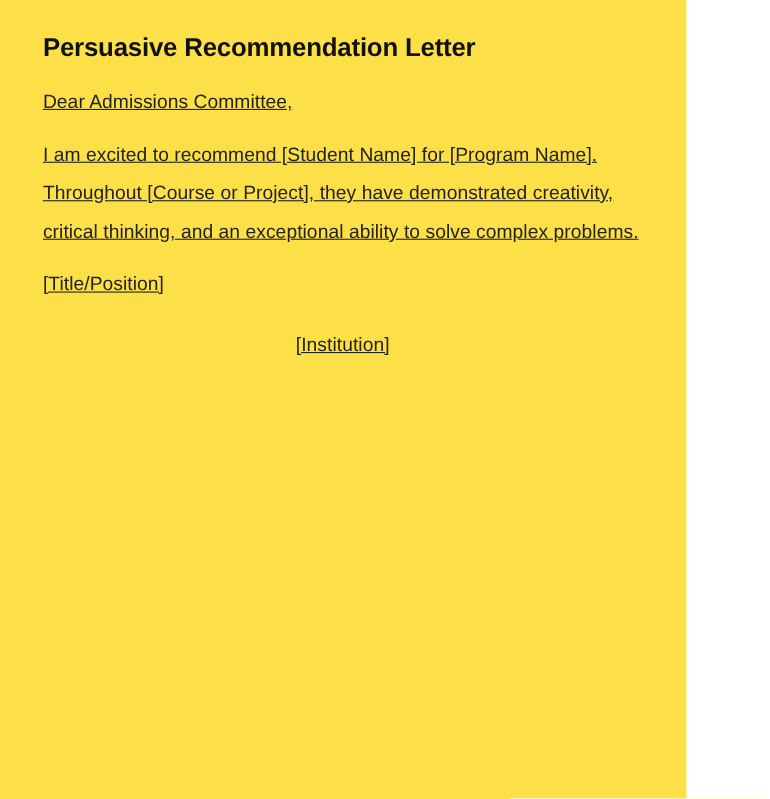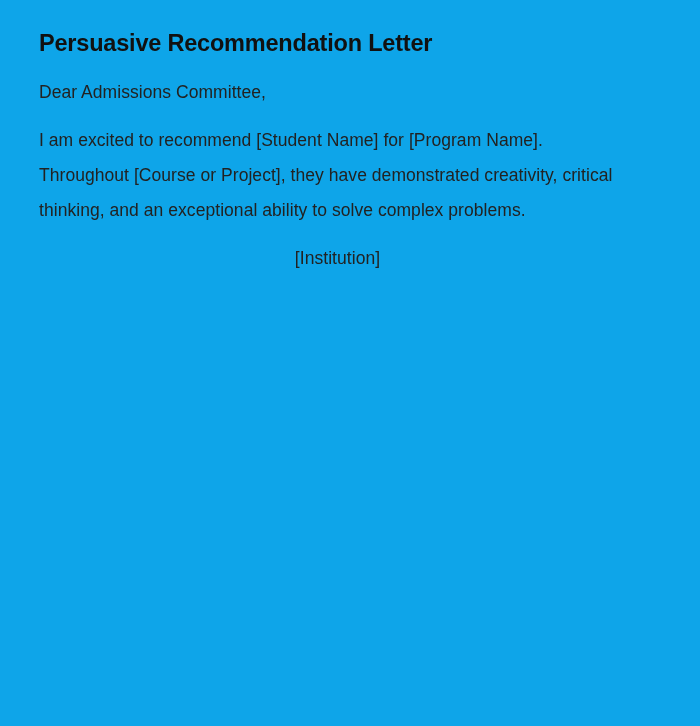--- a/index.html
+++ b/index.html
@@ -11,24 +11,24 @@
   body {
     width: 700px;
     height: 726px;
     overflow: hidden;
     font-family: "Liberation Sans", "DejaVu Sans", sans-serif;
     -webkit-font-smoothing: antialiased;
   }
 
   .letter-page {
     box-sizing: border-box;
-    width: 700px;
+    width: 624px;
     height: 726px;
     padding: 28px 40px 0 39px;
-    background: #0ea5e9;
+    background: #fde047;
   }
 
   .letter-title {
     margin: 0 0 0 0;
     padding: 0;
     font-family: "Liberation Sans", "DejaVu Sans", sans-serif;
     font-size: 23.5px;
     font-weight: bold;
     line-height: 30px;
     letter-spacing: -0.2px;
@@ -41,20 +41,21 @@
 
   .letter-para {
     margin: 0 0 13px 0;
     padding: 0;
     max-width: 597px;
     font-size: 17.5px;
     line-height: 35px;
     color: #222222;
     font-weight: normal;
     letter-spacing: 0.05px;
+    text-decoration: underline;
   }
 
   .letter-para.signoff {
     margin-bottom: 20px;
   }
 
   .letter-para:last-child {
     margin-bottom: 0;
     text-align: center;
   }
@@ -68,17 +69,18 @@
 
   <div class="letter-body">
 
     <p class="letter-para">Dear Admissions Committee,</p>
 
     <p class="letter-para">I am excited to recommend [Student Name] for [Program Name]. Throughout [Course or Project], they have demonstrated creativity, critical thinking, and an exceptional ability to solve complex problems.</p>
 
 
 
 
+    <p class="letter-para signoff">[Title/Position]</p>
 
     <p class="letter-para signoff">[Institution]</p>
 
   </div>
 </div>
 
 </body></html>

